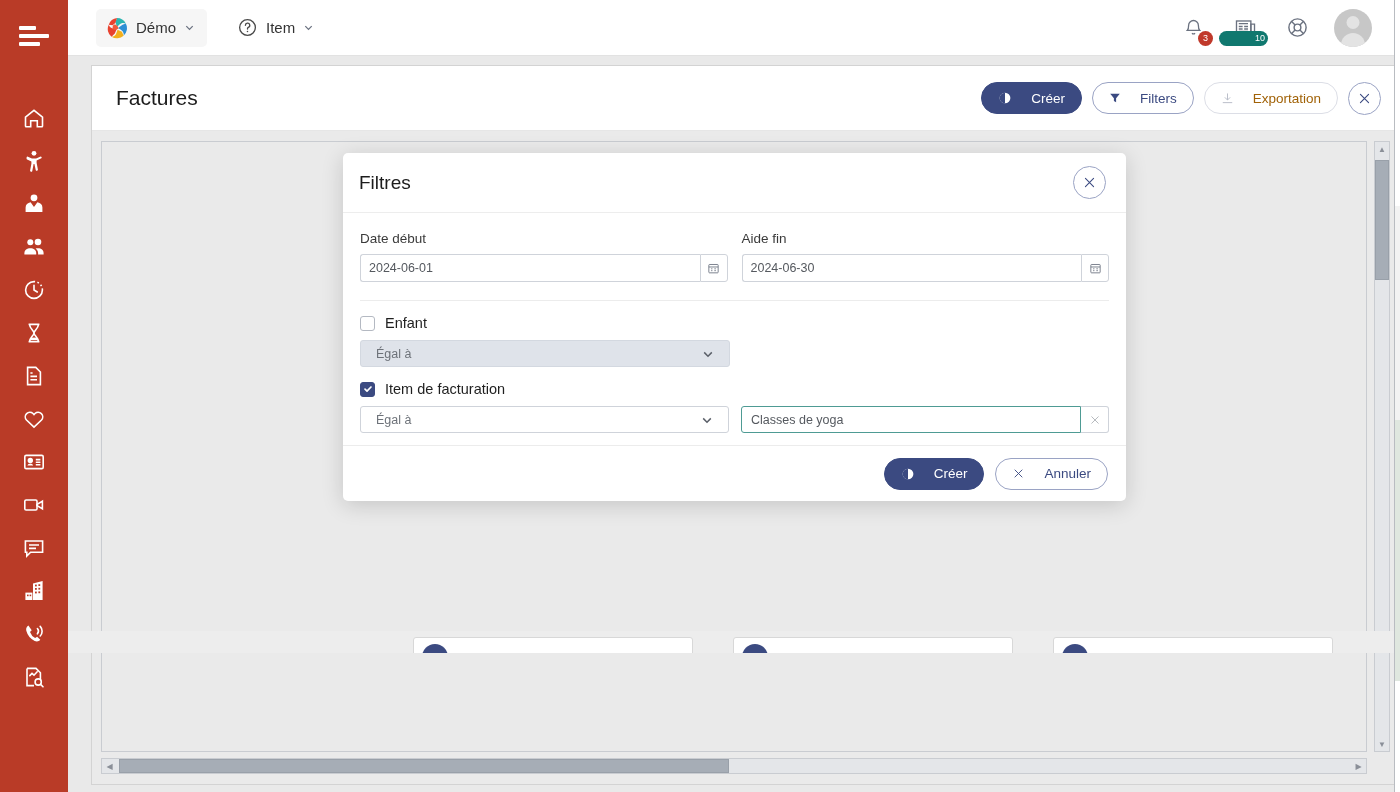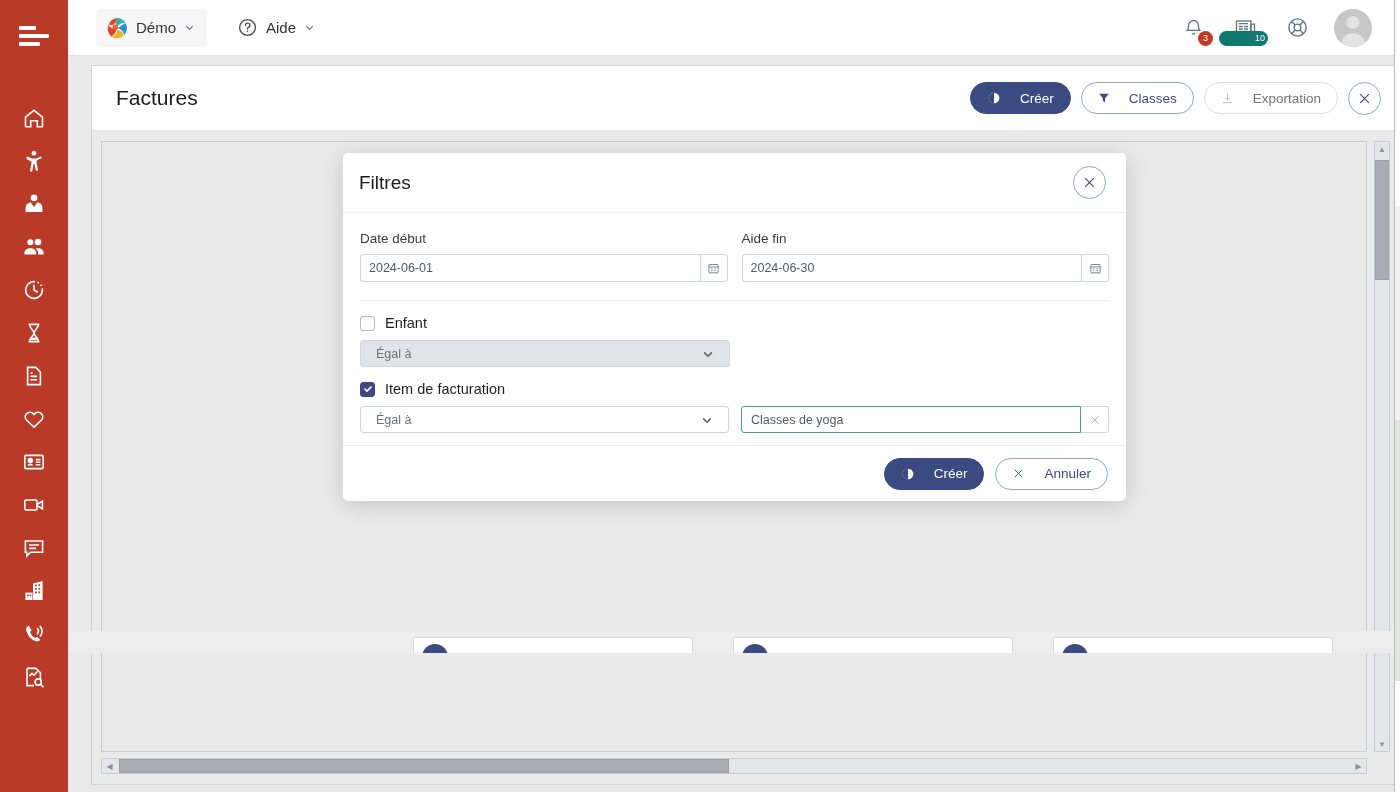--- a/index.html
+++ b/index.html
@@ -104,21 +104,21 @@
 
   .btn {
     height: 32px; border-radius: 16px;
     display: inline-flex; align-items: center; gap: 19px;
     padding: 0 16px; font-size: 13.5px; cursor: pointer;
     border: 1px solid transparent; background: transparent;
     font-family: "Liberation Sans", sans-serif; white-space: nowrap;
   }
   .btn-primary { background: #3b4a81; color: #fff; border-color: #3b4a81; }
   .btn-outline { background: #fff; color: #3b4a81; border-color: #9aa3c4; }
-  .btn-disabled { background: #fff; color: #737373; border-color: #dcdee6; cursor: default; }
+  .btn-disabled { background: #fff; color: #a16207; border-color: #dcdee6; cursor: default; }
   .btn-round {
     width: 33px; height: 33px; border-radius: 50%;
     border: 1px solid #9aa3c4; background: #fff; color: #3b4a81;
     display: inline-flex; align-items: center; justify-content: center; cursor: pointer;
   }
 
   
   .content-area {
     position: absolute; left: 0; top: 65px; right: 0; bottom: 0;
     background: #eaeaea;
@@ -389,21 +389,21 @@
           <path d="M2.5 4.5 6 8l3.5-3.5"></path>
         </svg>
     </div>
 
     <div class="help-chip">
       <svg width="21" height="21" viewBox="0 0 24 24" fill="none" stroke="#4a4a4a" stroke-width="1.5">
         <circle cx="12" cy="12" r="9"></circle>
         <path d="M9.6 9.4a2.5 2.5 0 1 1 3.3 2.4c-.6.3-.9.8-.9 1.5v.4" stroke-linecap="round"></path>
         <circle cx="12" cy="16.6" r=".9" fill="#4a4a4a" stroke="none"></circle>
       </svg>
-      <span class="help-name">Aide</span>
+      <span class="help-name">Item</span>
       <svg class="chev" viewBox="0 0 12 12" fill="none" stroke="currentColor" stroke-width="1.4">
           <path d="M2.5 4.5 6 8l3.5-3.5"></path>
         </svg>
     </div>
 
     <div class="top-right">
 
       <div class="ticon">
         <svg width="21" height="21" viewBox="0 0 24 24" fill="none" stroke="#6b7280" stroke-width="1.5">
           <path d="M6.4 9.6a5.6 5.6 0 0 1 11.2 0c0 4.2 1.4 5.6 1.4 5.6H5s1.4-1.4 1.4-5.6z"></path>
@@ -448,21 +448,21 @@
               <circle cx="12" cy="12" r="9.2" fill="#fff"></circle>
               <path d="M12 12V2.8A9.2 9.2 0 0 0 12 21.2z" fill="#3b4a81"></path>
             </svg>
             <span>Créer</span>
           </button>
 
           <button class="btn btn-outline">
             <svg width="12" height="12" viewBox="0 0 24 24" fill="#3b4a81">
               <path d="M2.4 3.4h19.2l-7.4 9v8.2l-4.4-2.6v-5.6z"></path>
             </svg>
-            <span>Classes</span>
+            <span>Filters</span>
           </button>
 
           <button class="btn btn-disabled">
             <svg width="13" height="13" viewBox="0 0 24 24" fill="none" stroke="#b9bdc9" stroke-width="1.8" stroke-linecap="round">
               <path d="M12 3.4v11"></path>
                 <path d="M7.6 10.4 12 14.8l4.4-4.4"></path>
                 <path d="M4 19.6h16"></path>
             </svg>
             <span>Exportation</span>
           </button>

